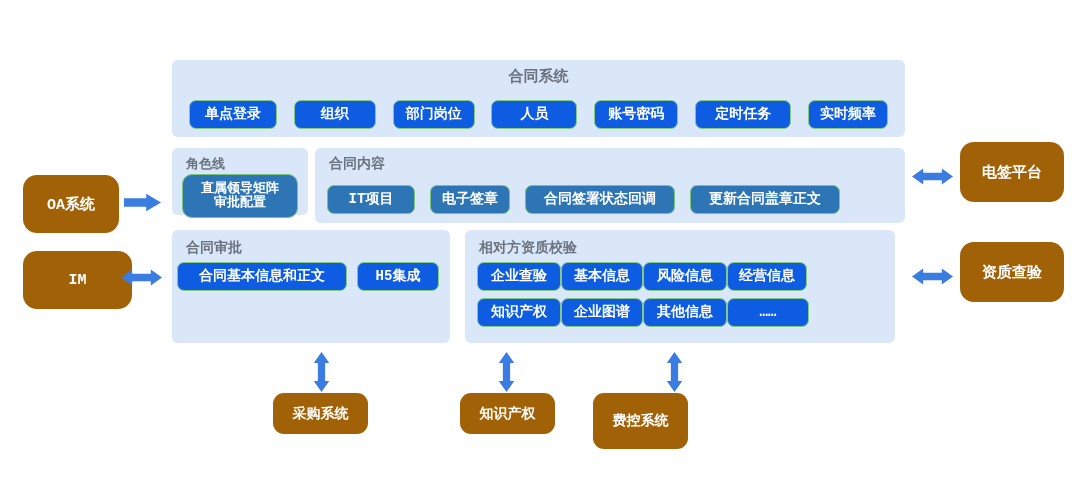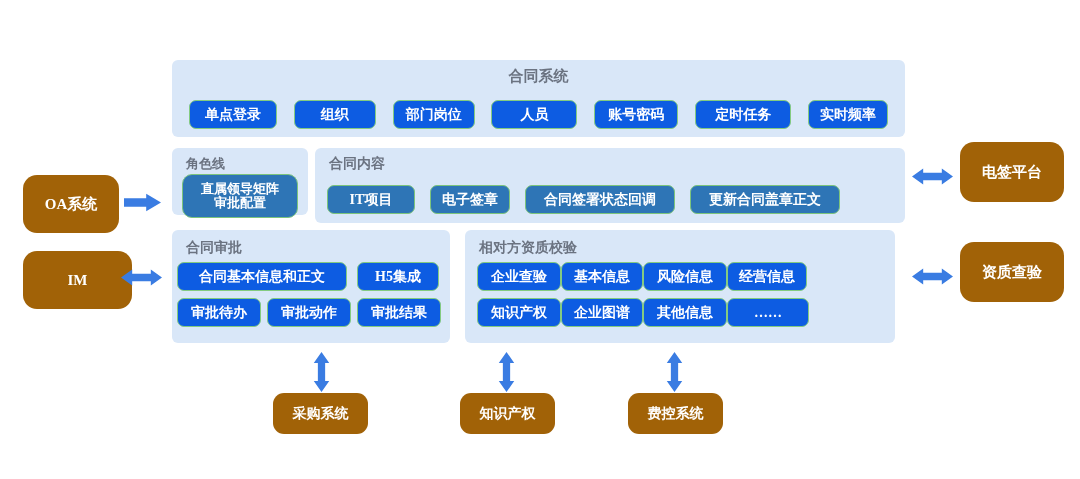--- a/index.html
+++ b/index.html
@@ -1,18 +1,18 @@
 <!DOCTYPE html>
 <html><head>
 <meta charset="utf-8">
 <style>
   html,body{margin:0;padding:0;background:#ffffff;}
   .canvas{
     position:relative;width:1080px;height:479px;background:#ffffff;
-    font-family:Liberation Serif, serif;overflow:hidden;
+    font-family:Liberation Mono, monospace;overflow:hidden;
   }
   .panel{position:absolute;background:#d9e7f8;border-radius:6px;box-sizing:border-box;}
   .panel-title{color:#6b7381;font-weight:700;font-size:14px;}
   .btn{
     display:flex;align-items:center;justify-content:center;text-align:center;
     color:#ffffff;font-weight:700;font-size:14px;border-radius:7px;
     box-sizing:border-box;height:29px;line-height:1.1;
   }
   .btn-bright{background:#0d5ce2;border:1.5px solid #84cb80;}
   .btn-steel{background:#2e75b6;border:1.5px solid #7cc47c;}
@@ -79,25 +79,20 @@
     </div>
   </div>
 
   <div class="panel approval-panel">
     <div class="panel-title approval-title">合同审批</div>
     <div class="approval-rows">
       <div class="row" style="gap:10px">
         <div class="btn btn-bright" style="width:170px">合同基本信息和正文</div>
         <div class="btn btn-bright" style="width:82px">H5集成</div>
       </div>
-      <div class="row" style="gap:6px">
-        <div class="btn btn-bright" style="width:84px">审批待办</div>
-        <div class="btn btn-bright" style="width:84px">审批动作</div>
-        <div class="btn btn-bright" style="width:84px">审批结果</div>
-      </div>
     </div>
   </div>
 
   <div class="panel verify-panel">
     <div class="panel-title verify-title">相对方资质校验</div>
     <div class="verify-rows">
       <div class="row">
         <div class="btn btn-bright" style="width:84px">企业查验</div>
         <div class="btn btn-bright" style="width:82px">基本信息</div>
         <div class="btn btn-bright" style="width:84px">风险信息</div>
@@ -152,15 +147,15 @@
         <polygon points="12,0 20.5,12 16,12 16,32 20.5,32 12,44 3.5,32 8,32 8,12 3.5,12" fill="#3a7ce2"></polygon>
       </svg>
   </div>
   <div class="ext" style="left:460px;top:393px;width:95px;height:41px;border-radius:11px;font-size:14px">知识产权</div>
 
   <div class="arrow" style="left:663px;top:352px;width:23px;height:40px">
     <svg viewBox="0 0 24 44">
         <polygon points="12,0 20.5,12 16,12 16,32 20.5,32 12,44 3.5,32 8,32 8,12 3.5,12" fill="#3a7ce2"></polygon>
       </svg>
   </div>
-  <div class="ext" style="left:628px;top:393px;width:95px;height:41px;border-radius:11px;font-size:14px">费控系统</div>
+  <div class="ext" style="left:593px;top:393px;width:95px;height:56px;border-radius:11px;font-size:14px">费控系统</div>
 
 </div>
 
 </body></html>

